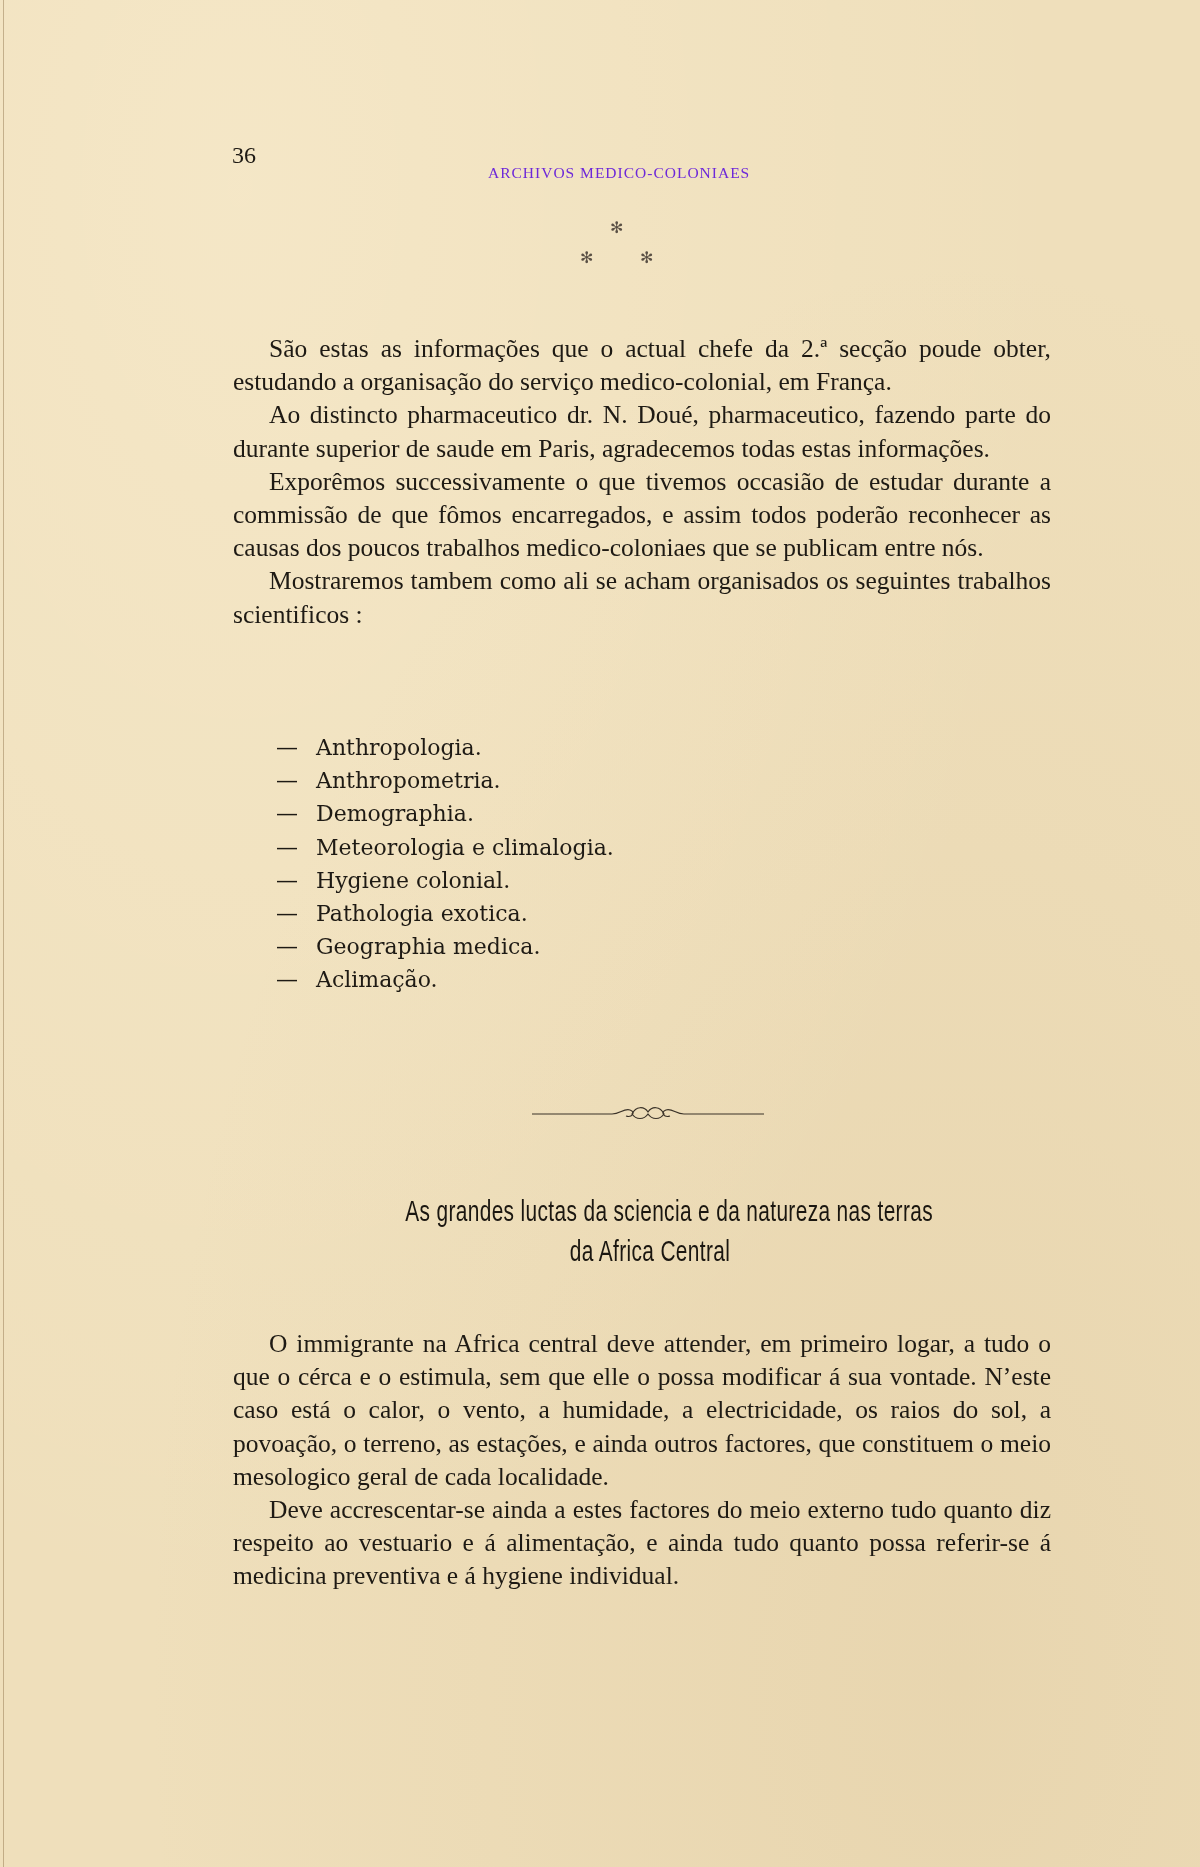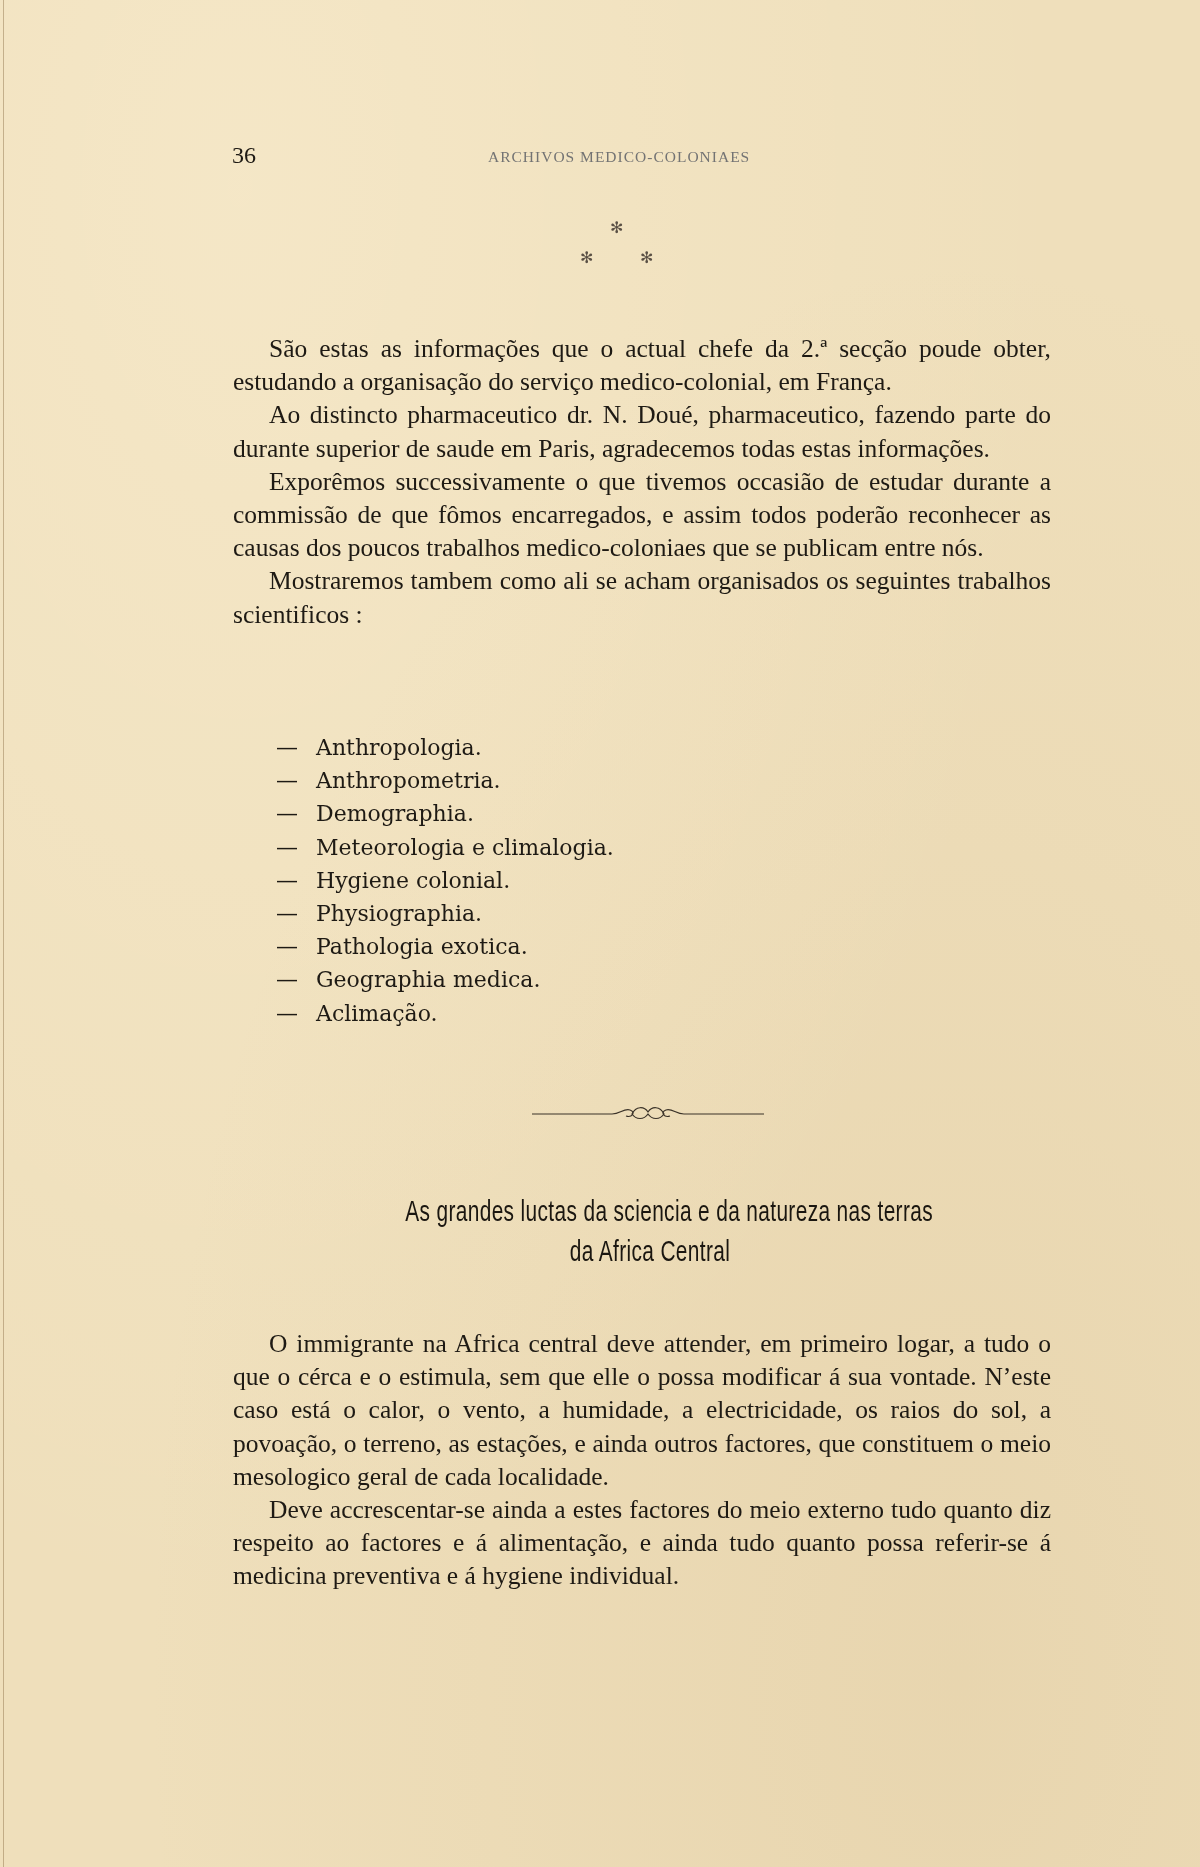--- a/index.html
+++ b/index.html
@@ -20,24 +20,24 @@
       background: rgba(140,110,70,0.45);
     }
     .header {
       position: absolute; top: 142px; left: 232px; width: 560px; height: 34px;
     }
     .page-number {
       position: absolute; left: 0; top: 0;
       font-size: 24px; font-family: "Liberation Serif", serif;
     }
     .running-title {
-      position: absolute; left: 256px; top: 6px;
+      position: absolute; left: 256px; top: 22px;
       font-size: 15.5px; letter-spacing: 1px;
       font-family: "Liberation Serif", serif;
-      color: #737373;
+      color: #6d28d9;
       text-align: center;
     }
     .asterism {
       position: absolute; left: 560px; top: 218px; width: 120px; height: 60px;
       font-size: 16px; color: #5a5045;
     }
     .asterism .a1 { position: absolute; left: 50px; top: 0; }
     .asterism .a2 { position: absolute; left: 20px; top: 30px; }
     .asterism .a3 { position: absolute; left: 80px; top: 30px; }
 
@@ -100,35 +100,34 @@
     <p><span>Exporêmos successivamente o que tivemos occasião de estudar durante a commissão de que fômos encarregados, e assim todos poderão reconhecer as causas dos poucos trabalhos medico-coloniaes que se publicam entre nós.</span></p>
     <p><span>Mostraremos tambem como ali se acham organisados os seguintes trabalhos scientificos :</span></p>
   </div>
 
 <div class="list-block" id="topics-list">
     <div class="item"><span class="dash">—</span><span class="italic">Anthropologia.</span></div>
     <div class="item"><span class="dash">—</span><span class="italic">Anthropometria.</span></div>
     <div class="item"><span class="dash">—</span><span class="italic">Demographia.</span></div>
     <div class="item"><span class="dash">—</span><span class="italic">Meteorologia e climalogia.</span></div>
     <div class="item"><span class="dash">—</span><span class="italic">Hygiene colonial.</span></div>
-    <div class="item"><span class="dash">—</span><span class="italic">Physiographia.</span></div>
     <div class="item"><span class="dash">—</span><span>Pathologia exotica.</span></div>
     <div class="item"><span class="dash">—</span><span>Geographia medica.</span></div>
     <div class="item"><span class="dash">—</span><span>Aclimação.</span></div>
   </div>
 
 <svg class="ornament" viewBox="0 0 232 24">
   <line x1="0" y1="14" x2="80" y2="14" stroke="#3a3228" stroke-width="1.2"></line>
   <path d="M80 14 C 88 14, 92 8, 98 10 C 104 12, 100 18, 94 16" fill="none" stroke="#3a3228" stroke-width="1.2"></path>
   <path d="M100 14 C 104 6, 112 6, 116 12 C 120 6, 128 6, 132 14 C 128 20, 120 20, 116 14 C 112 20, 104 20, 100 14 Z" fill="none" stroke="#3a3228" stroke-width="1.2"></path>
   <path d="M152 14 C 144 14, 140 8, 134 10 C 128 12, 132 18, 138 16" fill="none" stroke="#3a3228" stroke-width="1.2"></path>
   <line x1="152" y1="14" x2="232" y2="14" stroke="#3a3228" stroke-width="1.2"></line>
 </svg>
 
 <div class="section-title">
   <span class="line">As grandes luctas da sciencia e da natureza nas terras</span>
   <span class="line">da Africa Central</span>
 </div>
 
 <div class="text-block block3" id="section2-body">
     <p><span>O immigrante na Africa central deve attender, em primeiro logar, a tudo o que o cérca e o estimula, sem que elle o possa modificar á sua vontade. N’este caso está o </span><span class="italic">calor,</span><span> o </span><span class="italic">vento,</span><span> a </span><span class="italic">humidade,</span><span> a </span><span class="italic">electricidade,</span><span> os </span><span class="italic">raios do sol,</span><span> a </span><span class="italic">povoação, o terreno,</span><span> as </span><span class="italic">estações,</span><span> e ainda outros factores, </span><span class="italic">que constituem o meio mesologico geral</span><span> de cada localidade.</span></p>
-    <p><span>Deve accrescentar-se ainda a estes factores do meio externo tudo quanto diz respeito ao </span><span class="italic">factores</span><span> e á </span><span class="italic">alimentação,</span><span> e ainda tudo quanto possa referir-se á </span><span class="italic">medicina preventiva</span><span> e á </span><span class="italic">hygiene individual.</span></p>
+    <p><span>Deve accrescentar-se ainda a estes factores do meio externo tudo quanto diz respeito ao </span><span class="italic">vestuario</span><span> e á </span><span class="italic">alimentação,</span><span> e ainda tudo quanto possa referir-se á </span><span class="italic">medicina preventiva</span><span> e á </span><span class="italic">hygiene individual.</span></p>
   </div>
 
 </body></html>

